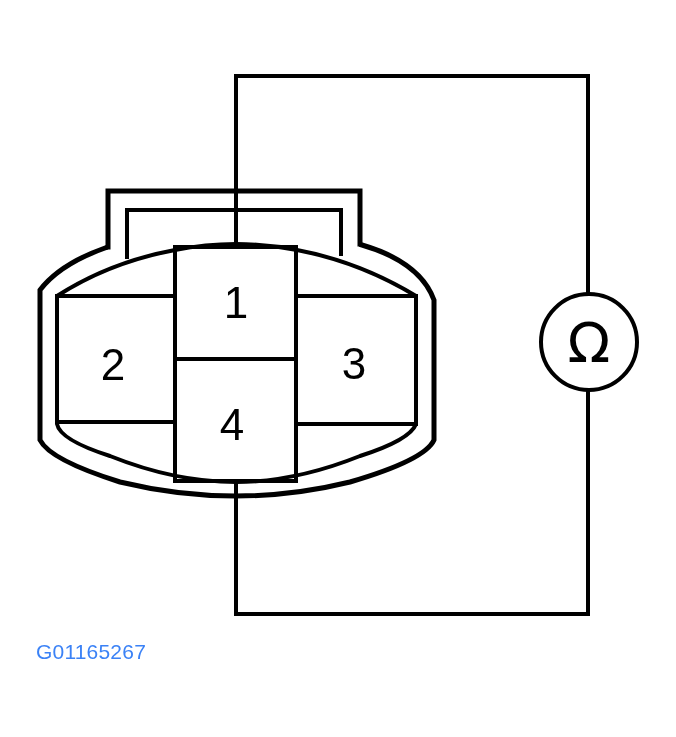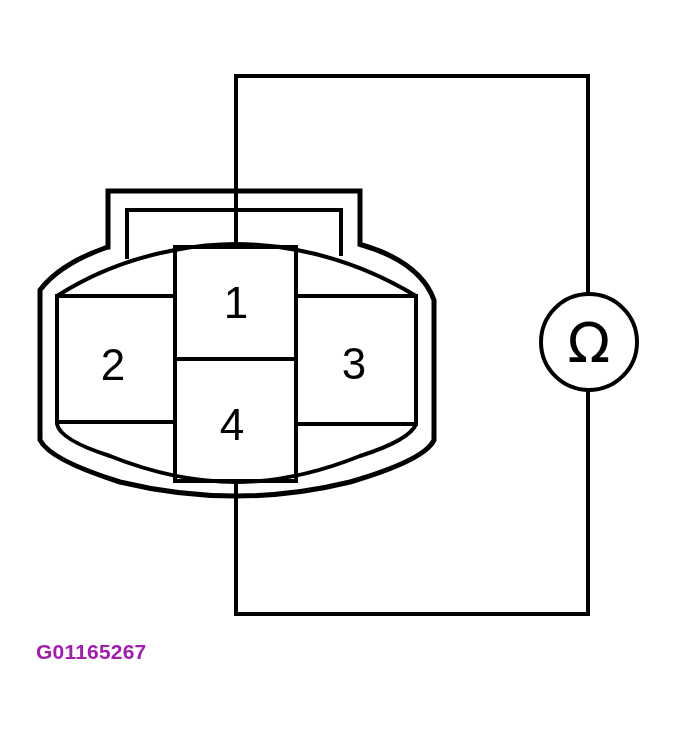--- a/index.html
+++ b/index.html
@@ -1,21 +1,21 @@
 <!DOCTYPE html>
 <html><head>
 <meta charset="utf-8">
 <style>
   html, body { margin: 0; padding: 0; background: #ffffff; }
   body { width: 676px; height: 737px; position: relative; overflow: hidden; }
   svg { position: absolute; left: 0; top: 0; }
   .ln { stroke: #000; fill: none; stroke-linecap: square; stroke-linejoin: miter; }
   .pin-label { font-family: "Liberation Sans", sans-serif; font-size: 44px; fill: #000; }
   .omega { font-family: "DejaVu Sans", sans-serif; font-size: 56px; fill: #000; }
-  .fig-id { position: absolute; left: 36px; top: 640px; font-family: "Liberation Sans", sans-serif; font-weight: bold; font-size: 21px; color: #a21caf; letter-spacing: 0.2px; }
+  .fig-id { position: absolute; left: 36px; top: 640px; font-family: "Liberation Sans", sans-serif; font-weight: normal; font-size: 21px; color: #3b82f6; letter-spacing: 0.2px; }
 </style>
 </head>
 <body>
 
 <svg width="676" height="737" viewBox="0 0 676 737">
 
   <g>
     <polyline class="ln" stroke-width="4" points="236,240 236,76 588,76 588,294"></polyline>
     <polyline class="ln" stroke-width="4" points="588,392 588,614 236,614 236,486"></polyline>
   </g>

